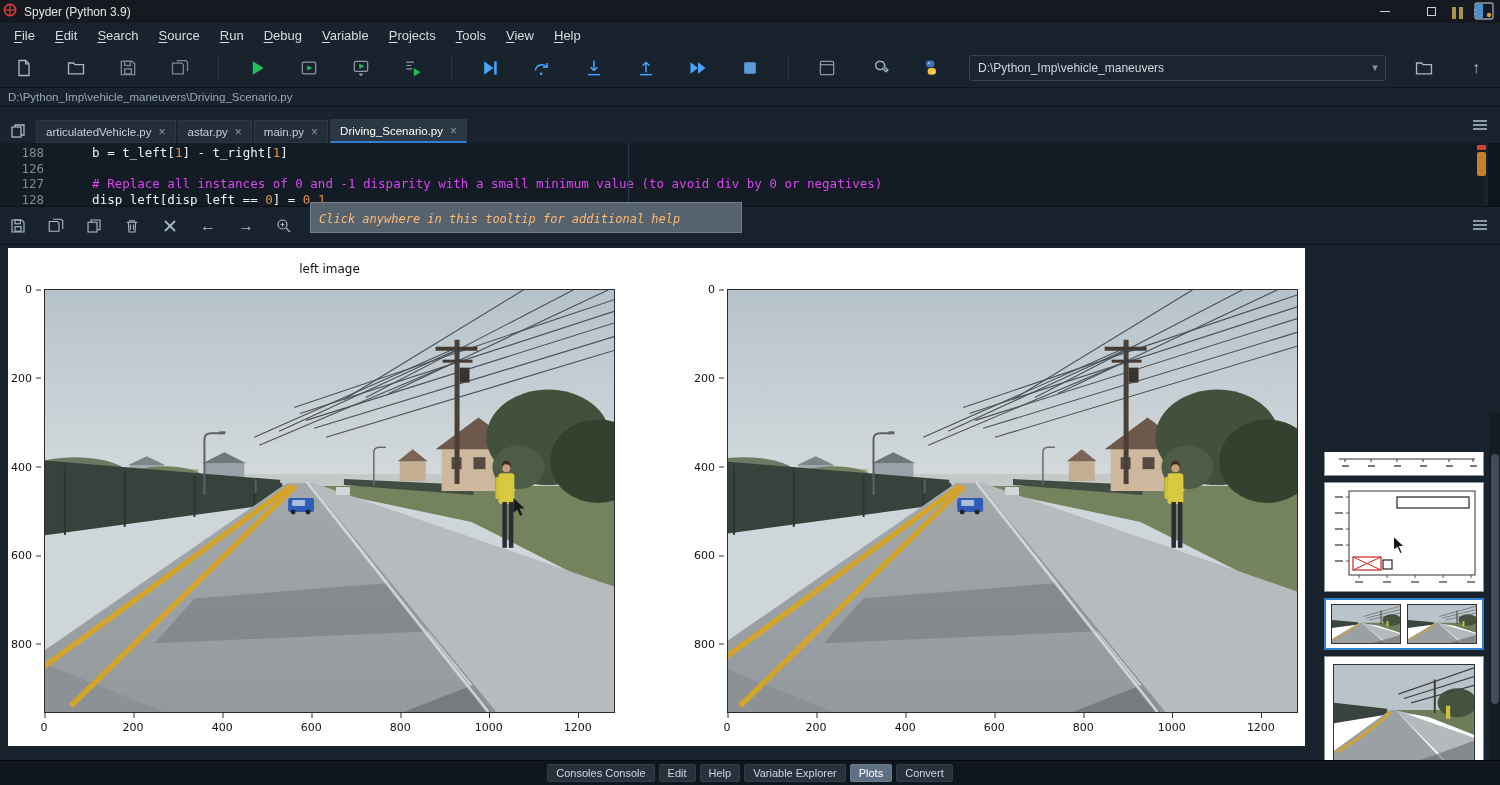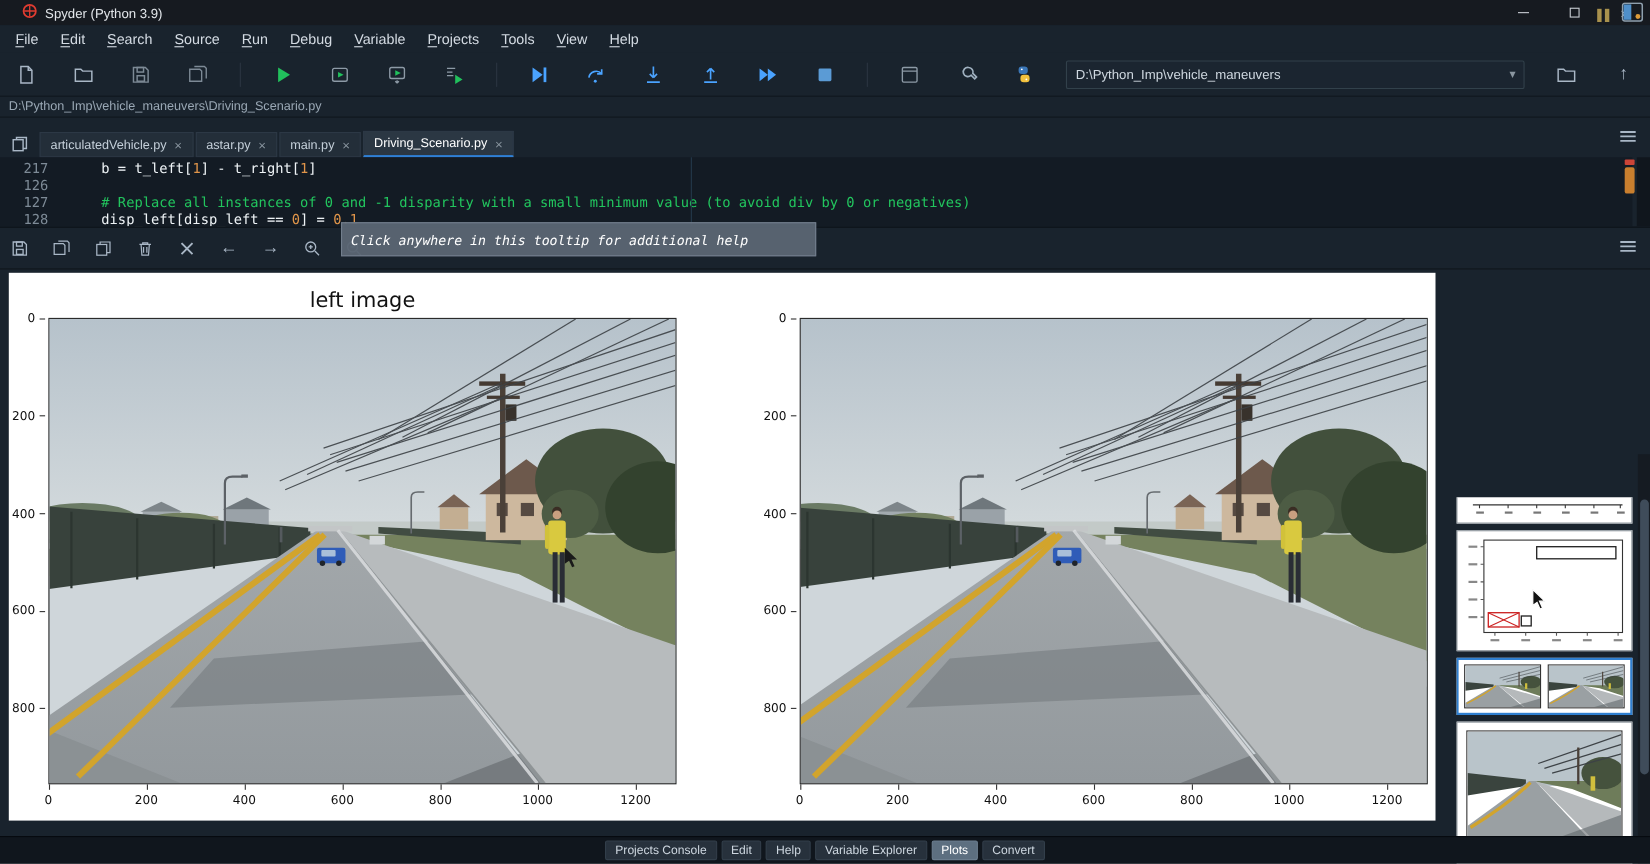--- a/index.html
+++ b/index.html
@@ -2,21 +2,21 @@
 <html><head>
 <meta charset="utf-8">
 <style>
   *{box-sizing:border-box;margin:0;padding:0}
   html,body{background:#0d1117}
   #app{position:relative;width:1500px;height:785px;overflow:hidden;background:#19232d;
        font-family:"Liberation Sans",sans-serif;color:#d9e0e8}
 
   
   .titlebar{position:absolute;left:0;top:0;width:1500px;height:23px;background:#161a20;
-            display:flex;align-items:center;padding-left:20px;gap:7px;font-size:12px;color:#e2e6ea}
+            display:flex;align-items:center;padding-left:3px;gap:7px;font-size:12px;color:#e2e6ea}
   .win-controls{margin-left:auto;display:flex;height:100%}
   .wc{width:46px;display:flex;align-items:center;justify-content:center;color:#c9ced4;font-size:14px}
   .wc-min-bar{width:10px;height:1px;background:#c9ced4}
   .wc-max-box{width:9px;height:9px;border:1px solid #c9ced4}
 
   
   .menubar{position:absolute;left:0;top:23px;width:1500px;height:25px;background:#19232d;
            display:flex;align-items:center;padding-left:4px;font-size:13px;color:#d4dbe3}
   .menu-item{display:inline-block;padding:3px 10px;cursor:default}
   .menu-item::first-letter{text-decoration:underline;text-underline-offset:2px}
@@ -44,41 +44,41 @@
   .tab{display:flex;align-items:center;gap:7px;background:#232e39;border:1px solid #2c3845;
        padding:6px 9px;font-size:11.5px;color:#c4cfd9;margin-right:2px;height:23px}
   .tab.active{background:#2b3743;color:#fff;border-bottom:2px solid #2f80d6;height:24px}
   .tab-close{color:#8a96a0;font-size:12px;line-height:1}
   .ed-hamburger{position:absolute;right:12px;top:10px}
   .code-area{position:absolute;left:0;top:36px;width:1484px;height:63px;background:#131b24;
              font-family:"DejaVu Sans Mono",monospace;font-size:12.5px;overflow:hidden;padding-top:2px}
   .crow{display:flex;height:15.5px;line-height:15.5px}
   .cnum{width:62px;flex:none;text-align:right;padding-right:18px;color:#7e8b97}
   .ctext{white-space:pre;color:#eef3f6}
-  .tok-c{color:#22c55e}
+  .tok-c{color:#d946ef}
   .tok-n{color:#e0954a}
   .edge-line{position:absolute;left:628px;top:36px;width:1px;height:63px;background:#24394b}
   .edflag1{position:absolute;right:14px;top:45px;width:9px;height:24px;background:#c97f2e;border-radius:2px}
   .edflag2{position:absolute;right:14px;top:38px;width:9px;height:5px;background:#cc4437;border-radius:1px}
   .edscroll{position:absolute;right:0;top:36px;width:12px;height:63px;background:#10161d}
 
   
   .plots{position:absolute;left:0;top:206px;width:1500px;height:554px;background:#19232d;border-top:1px solid #0b1016}
   .ptoolbar{position:absolute;left:0;top:0;width:1500px;height:38px;display:flex;align-items:center;
             padding-left:6px;gap:14px;border-bottom:1px solid #10161c}
   .pbtn{width:24px;height:24px;display:flex;align-items:center;justify-content:center;flex:none;
         color:#a9b7c6;font-size:16px}
   .p-hamburger{position:absolute;right:12px;top:10px}
 
   .figure{position:absolute;left:8px;top:41px;width:1297px;height:498px;background:#ffffff}
   .subplot{position:absolute;top:41px;width:571px;height:424px;font-family:"DejaVu Sans",sans-serif}
   #sp0{left:36px} #sp1{left:719px}
   .sp-box{position:absolute;inset:0;border:1px solid #2b2b2b;overflow:hidden;background:#cfd6da}
   .sp-box svg{width:100%;height:100%;display:block}
-  .sp-title{position:absolute;left:0;right:0;top:-27px;text-align:center;font-size:19px;color:#111}
+  .sp-title{position:absolute;left:0;right:0;top:-27px;text-align:center;font-size:12px;color:#111}
   .yticks{position:absolute;right:100%;top:0;height:100%;width:40px}
   .ytick{position:absolute;right:12px;transform:translateY(-50%);font-size:11px;color:#111}
   .ytick::after{content:"";position:absolute;left:calc(100% + 4px);top:50%;width:5px;height:1px;background:#333}
   .xticks{position:absolute;top:100%;left:0;width:100%;height:22px}
   .xtick{position:absolute;top:8px;transform:translateX(-50%);font-size:11px;color:#111}
   .xtick::before{content:"";position:absolute;top:-8px;left:50%;width:1px;height:5px;background:#333}
 
   
   .thumb-panel{position:absolute;left:1324px;top:245px;width:164px;height:515px;overflow:hidden}
   .thumb{position:absolute;left:0;width:160px;background:#fff;border:1px solid #8f979e;overflow:hidden}
@@ -88,21 +88,21 @@
   .mini-frame svg{width:100%;height:100%;display:block}
 
   .pane-scrollbar{position:absolute;left:1489px;top:206px;width:11px;height:554px;background:#151b22}
   .pane-scroll-thumb{position:absolute;left:1.5px;top:41px;width:8px;height:250px;background:#3f4c5a;border-radius:4px}
 
   
   .tooltip{position:absolute;left:310px;top:202px;width:432px;background:rgba(90,101,115,.96);
            border:1px solid #727e8c;padding:4px 8px 6px 8px;z-index:60;
            font-family:"DejaVu Sans Mono",monospace;font-size:12px}
   .tt1{color:#f2f3f4;white-space:nowrap}
-  .tt2{color:#ffffff;font-style:italic;margin-top:5px;white-space:nowrap}
+  .tt2{color:#fdba74;font-style:italic;margin-top:5px;white-space:nowrap}
 
   
   .statusbar{position:absolute;left:0;top:760px;width:1500px;height:25px;background:#10161d;
              border-top:1px solid #060a0f;display:flex;align-items:center;justify-content:center;gap:4px}
   .stab{background:#27313c;border:1px solid #323e4a;border-radius:2px;padding:2px 8px;font-size:11px;color:#cdd6df}
   .stab.active{background:#5d6f80;border-color:#6b7d8e;color:#fff}
   .sb-right{position:absolute;right:6px;top:2px;display:flex;gap:6px;align-items:center}
   .pause-btn{width:22px;height:20px;display:flex;gap:3px;align-items:center;justify-content:center}
   .pause-bar{width:4px;height:12px;background:#a8914d}
 
@@ -299,21 +299,21 @@
     </div>
     <div class="ed-hamburger">
       <svg width="16" height="12" viewBox="0 0 16 12" stroke="#a9b7c6" stroke-width="1.6">
           <line x1="1" y1="2" x2="15" y2="2"></line>
           <line x1="1" y1="6" x2="15" y2="6"></line>
           <line x1="1" y1="10" x2="15" y2="10"></line>
         </svg>
     </div>
     <div class="code-area">
         <div class="crow">
-          <span class="cnum">217</span>
+          <span class="cnum">188</span>
           <span class="ctext">    b = t_left[<span class="tok-n">1</span>] - t_right[<span class="tok-n">1</span>]</span>
         </div>
         <div class="crow">
           <span class="cnum">126</span>
           <span class="ctext">&nbsp;</span>
         </div>
         <div class="crow">
           <span class="cnum">127</span>
           <span class="ctext"><span class="tok-c">    # Replace all instances of 0 and -1 disparity with a small minimum value (to avoid div by 0 or negatives)</span></span>
         </div>
@@ -729,21 +729,21 @@
     <div class="pane-scrollbar">
       <div class="pane-scroll-thumb" style="position:absolute;left:1.5px;top:41px"></div>
     </div>
   </div>
 
   <div class="tooltip">
     <div class="tt2">Click anywhere in this tooltip for additional help</div>
   </div>
 
   <div class="statusbar">
-      <span class="stab">Projects Console</span>
+      <span class="stab">Consoles Console</span>
       <span class="stab">Edit</span>
       <span class="stab">Help</span>
       <span class="stab">Variable Explorer</span>
       <span class="stab active">Plots</span>
       <span class="stab">Convert</span>
     </div>
   <div class="sb-right">
     <div class="pause-btn">
       <div class="pause-bar"></div>
         <div class="pause-bar"></div>

